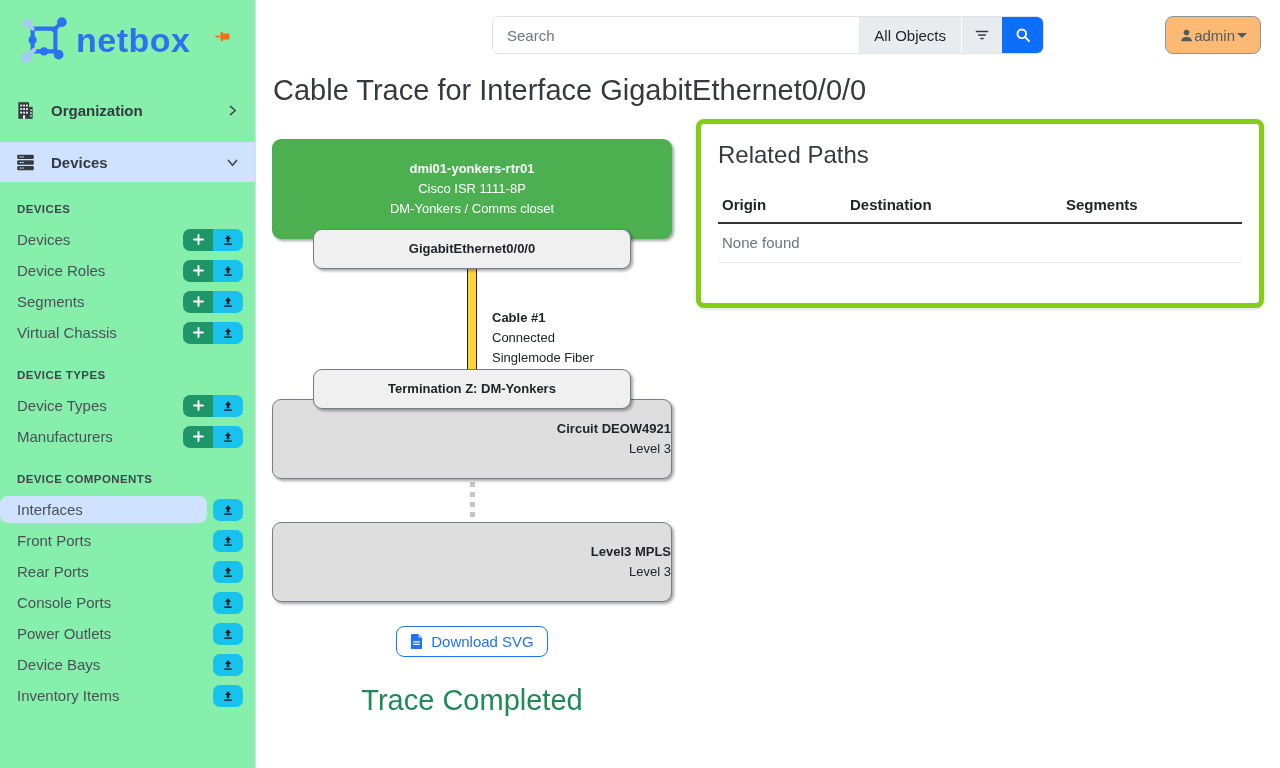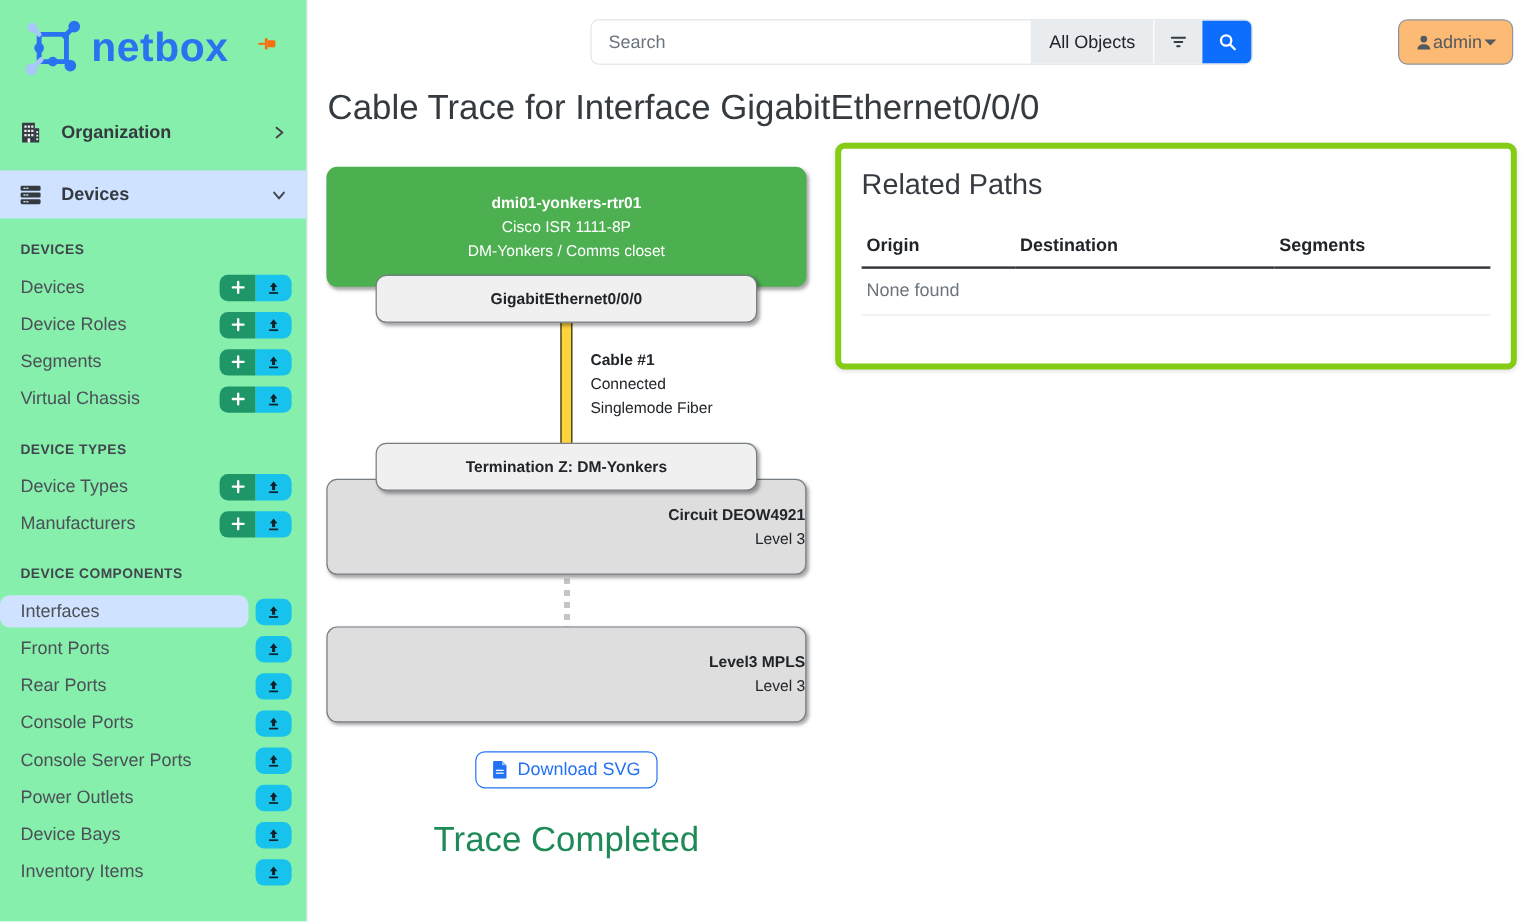--- a/index.html
+++ b/index.html
@@ -132,21 +132,21 @@
     align-items: flex-end;
   }
   .t-big .t-name { font-weight: bold; }
   .cable-seg { width: 400px; height: 100px; position: relative; }
   .cable-line {
     position: absolute; left: 50%; margin-left: -5px; top: 0; bottom: 0;
     width: 10px; background: #ffd43b;
     border-left: 1.5px solid #212529; border-right: 1.5px solid #212529;
   }
   .cable-label {
-    position: absolute; left: 220px; top: 21px;
+    position: absolute; left: 220px; top: 39px;
     font-size: 13px; line-height: 20px; color: #212529; text-align: left;
   }
   .cable-label .t-name { font-weight: bold; }
   .dotted-seg { height: 40px; width: 5px;
     background: repeating-linear-gradient(to bottom, #c3c6c9 0 5px, transparent 5px 10px);
     margin-top: 3px;
   }
   .level3-box { margin-top: -3px; }
   .download-btn {
     margin-top: 24px; display: inline-flex; align-items: center; gap: 8px;
@@ -400,31 +400,20 @@
       <button class="mini-btn btn-import solo">
           <svg width="12" height="12" viewBox="0 0 16 16" fill="#10222b">
             <path d="M8 1.5 L12.2 6.8 H9.7 V11 H6.3 V6.8 H3.8 Z"></path>
             <rect x="3" y="12.6" width="10" height="1.9"></rect>
           </svg>
         </button>
     </span>
   </div>
   <div class="side-item">
     <span class="side-item-label">Console Ports</span>
-    <span class="btn-group">
-      <button class="mini-btn btn-import solo">
-          <svg width="12" height="12" viewBox="0 0 16 16" fill="#10222b">
-            <path d="M8 1.5 L12.2 6.8 H9.7 V11 H6.3 V6.8 H3.8 Z"></path>
-            <rect x="3" y="12.6" width="10" height="1.9"></rect>
-          </svg>
-        </button>
-    </span>
-  </div>
-  <div class="side-item">
-    <span class="side-item-label">Console Server Ports</span>
     <span class="btn-group">
       <button class="mini-btn btn-import solo">
           <svg width="12" height="12" viewBox="0 0 16 16" fill="#10222b">
             <path d="M8 1.5 L12.2 6.8 H9.7 V11 H6.3 V6.8 H3.8 Z"></path>
             <rect x="3" y="12.6" width="10" height="1.9"></rect>
           </svg>
         </button>
     </span>
   </div>
   <div class="side-item">

